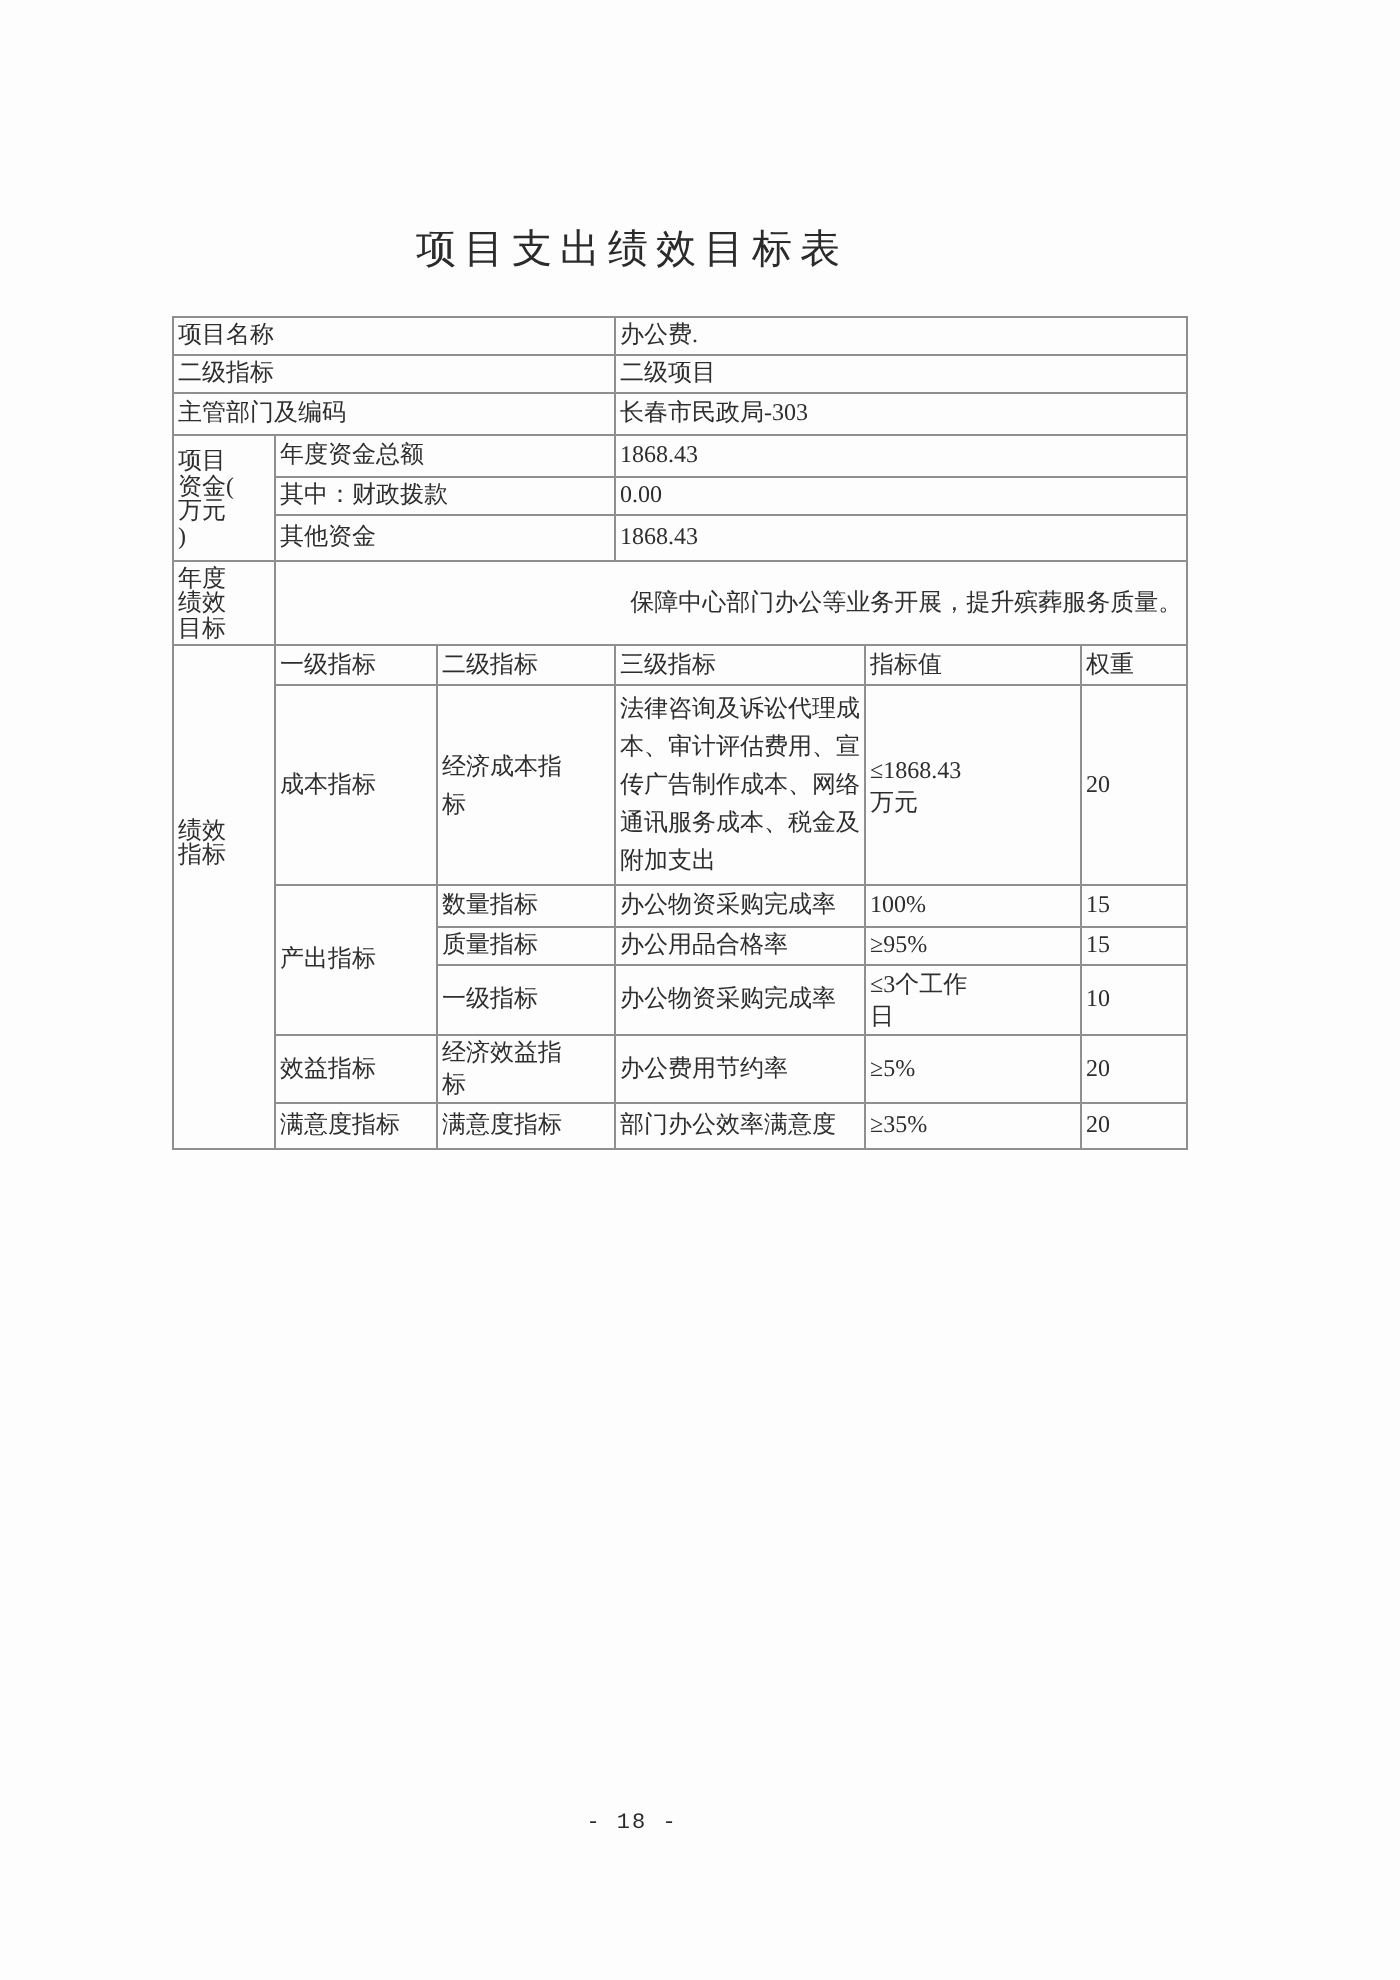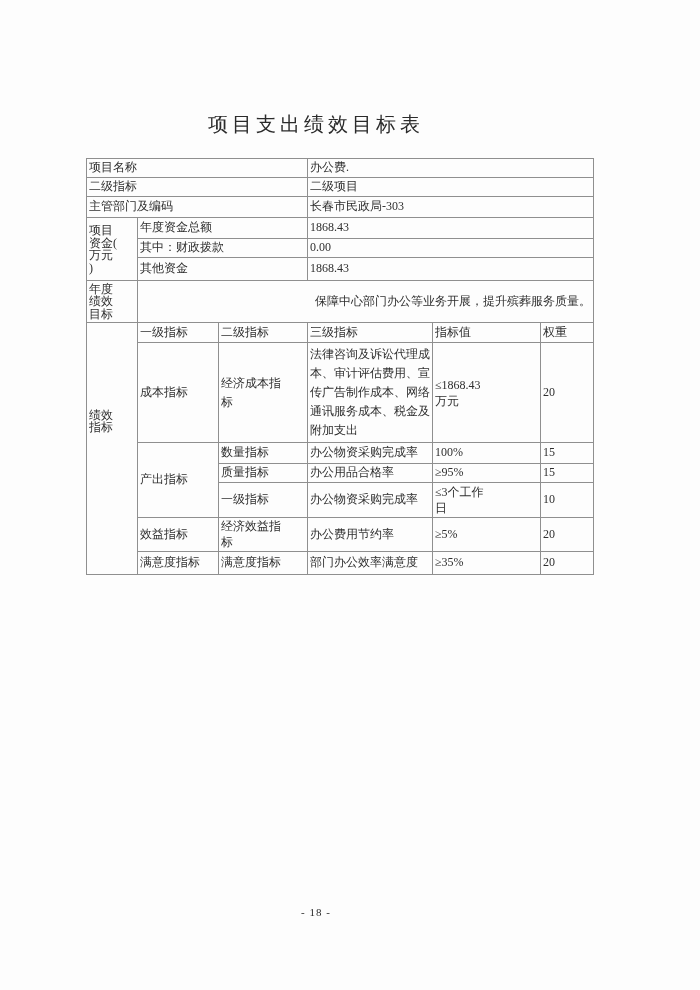--- a/index.html
+++ b/index.html
@@ -40,21 +40,21 @@
   }
   td.lbl-a { line-height: 12.5px; }
   td.perf-label { line-height: 12.5px; padding-bottom: 56px; }
   td.target-text { text-align: right; padding-left: 6px; }
   td.lh-lg { line-height: 19px; margin-top: 22px; }
   td.lh-md { line-height: 16px; }
   .page-number {
     position: absolute;
     top: 906px; left: 0; right: 0;
     text-align: center;
-    font-family: Liberation Serif, serif;
+    font-family: Liberation Mono, monospace;
     font-size: 11px;
     color: #2a2a2a;
     letter-spacing: 1px;
   }
 </style>
 </head>
 <body>
 
 <div class="page">
 

